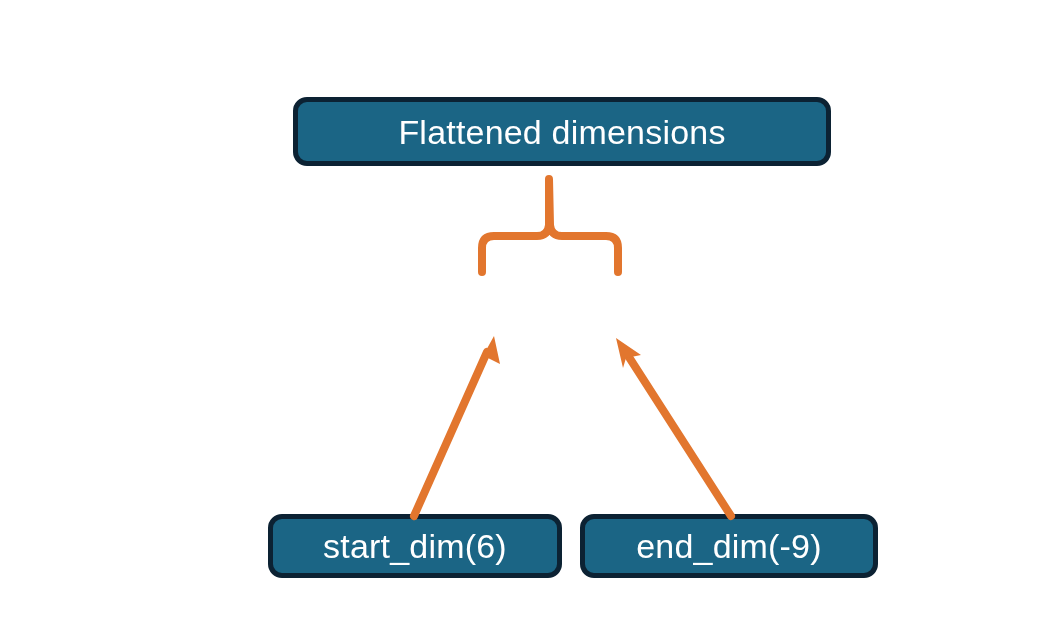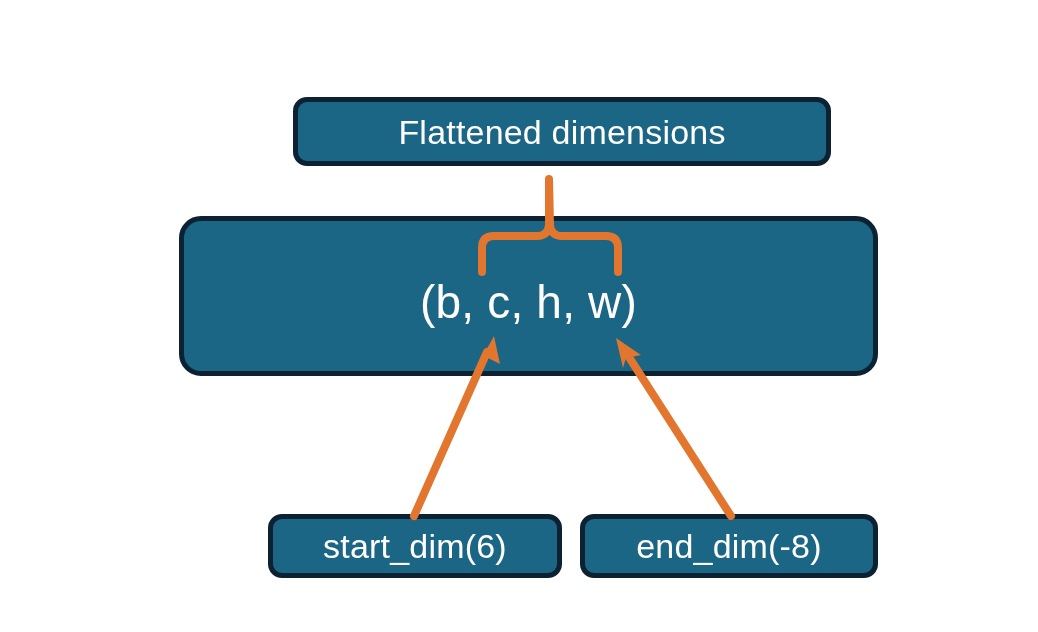--- a/index.html
+++ b/index.html
@@ -88,30 +88,27 @@
 </style>
 </head>
 <body>
 
 <div id="canvas">
 
   <div class="node" id="node-flattened">
     <span class="node-label">Flattened dimensions</span>
   </div>
 
-  <div class="node" id="node-shape">
-    <span class="node-label">(b, c, h, w)</span>
-  </div>
 
   <div class="node" id="node-start-dim">
     <span class="node-label">start_dim(6)</span>
   </div>
 
   <div class="node" id="node-end-dim">
-    <span class="node-label">end_dim(-8)</span>
+    <span class="node-label">end_dim(-9)</span>
   </div>
 
   <svg id="connectors" viewBox="0 0 1038 632">
 
     <path d="M 482 272
              L 482 248
              Q 482 236 494 236
              L 537 236
              Q 548 236 549 225
              L 549 179

